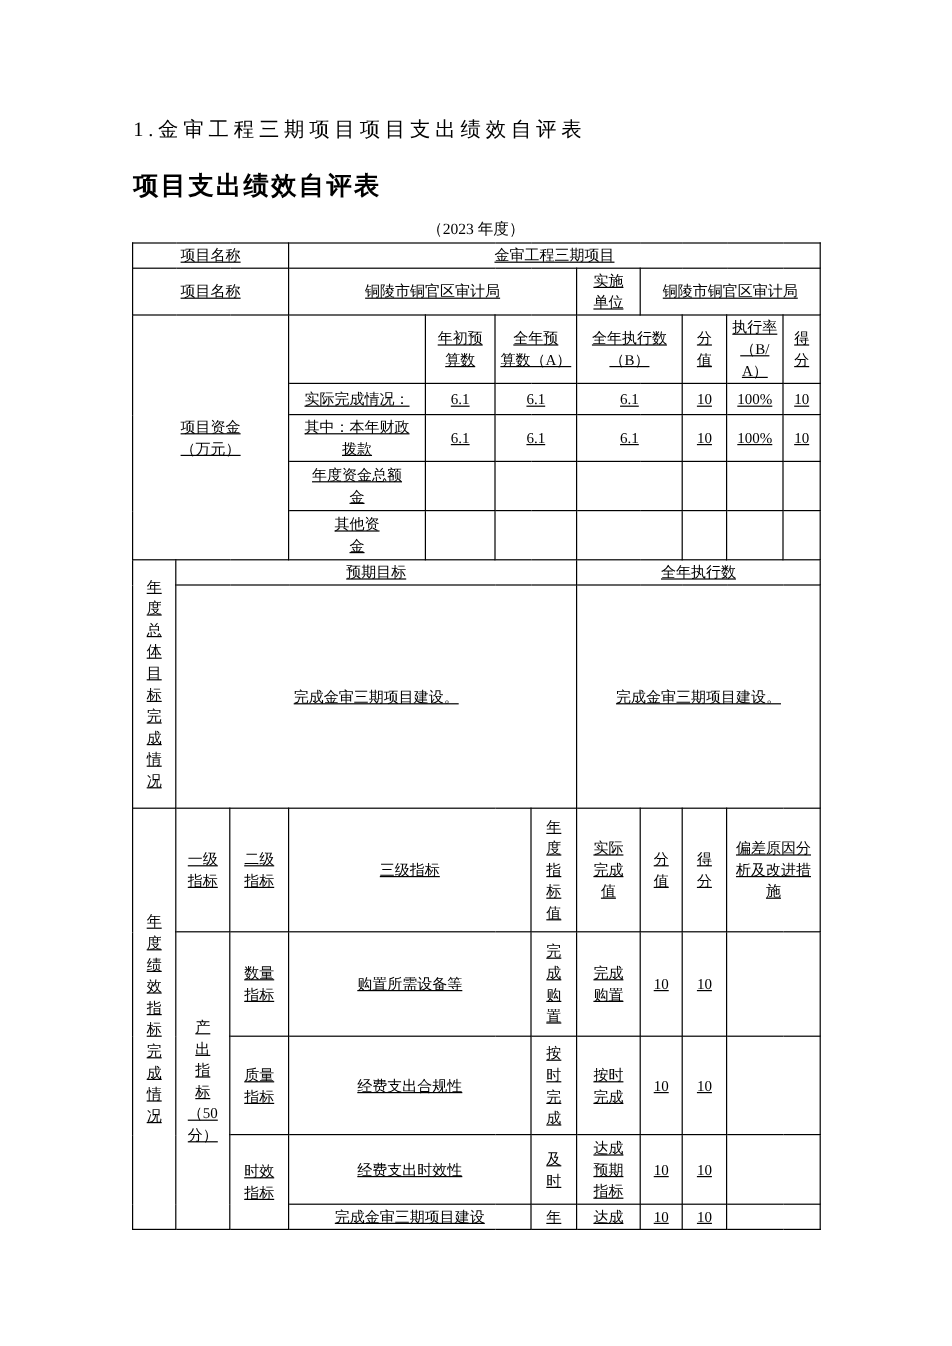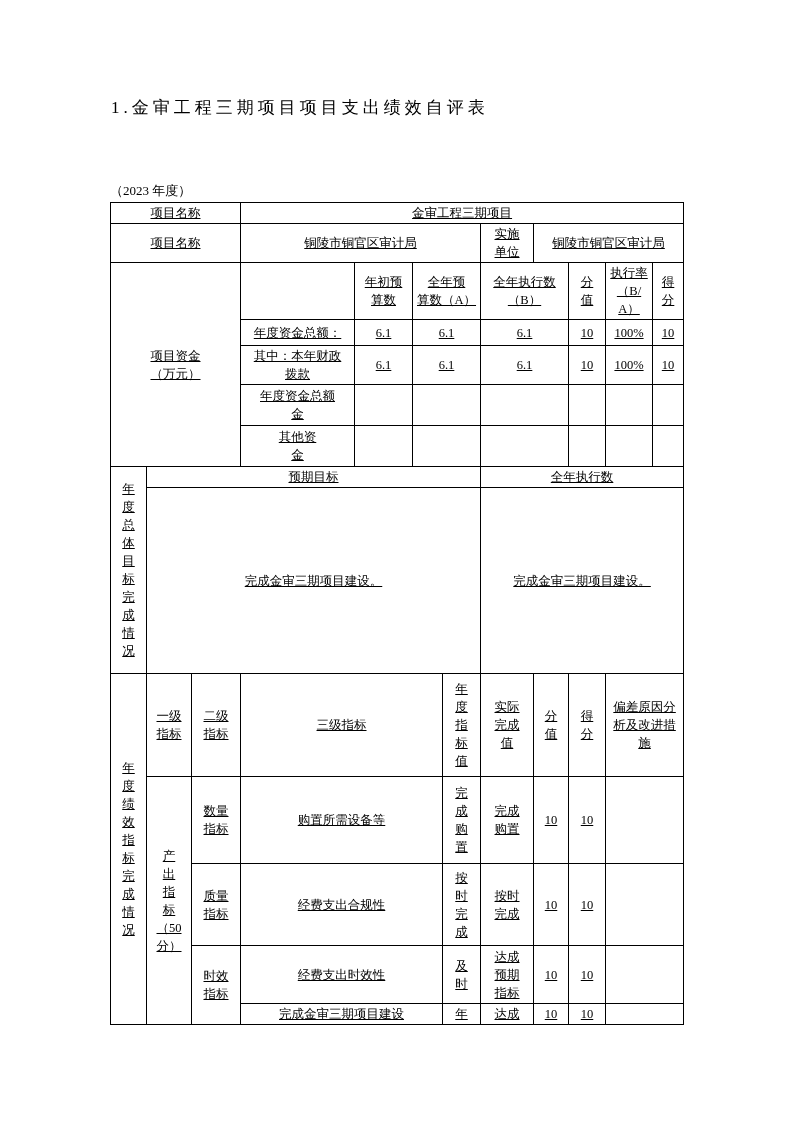--- a/index.html
+++ b/index.html
@@ -16,21 +16,21 @@
     font-size:17px; letter-spacing:4px; white-space:nowrap;
   }
   .table-title {
     position:absolute; left:111px; top:141px;
     font-size:21px; font-weight:bold; letter-spacing:2px;
     font-family:"Liberation Sans","DejaVu Sans",sans-serif;
     white-space:nowrap;
   }
   .period {
     position:absolute; left:110px; top:182px; width:573px;
-    font-size:13px;
+    text-align:center; font-size:13px;
   }
   table.eval {
     position:absolute; left:110px; top:202px;
     width:573px;
     border-collapse:collapse; table-layout:fixed;text-decoration:underline;
   }
   table.eval td {
     border:1px solid #000;
     font-size:12.5px;
     line-height:18px;
@@ -46,20 +46,21 @@
   td.vtext { line-height:19px; }
   td.vside { line-height:20px; }
   td.goal-side { vertical-align:top; line-height:20px; padding-top:2px; }
 </style>
 </head>
 <body>
 
 <div class="page">
 
   <div class="doc-title">1.金审工程三期项目项目支出绩效自评表</div>
+  <div class="table-title">项目支出绩效自评表</div>
   <div class="period">（2023 年度）</div>
 
   <table class="eval">
     <colgroup>
       <col style="width:36px">
         <col style="width:45px">
         <col style="width:49px">
       <col style="width:114px">
         <col style="width:58px">
         <col style="width:30px">
@@ -97,21 +98,21 @@
 （B）</td>
       <td>分
 值</td>
       <td>执行率
 （B/A）</td>
       <td>得
 分</td>
     </tr>
 
     <tr style="height:26px">
-      <td>年度资金总额：</td>
+      <td>实际完成情况：</td>
       <td>6.1</td>
       <td colspan="2">6.1</td>
       <td colspan="2">6.1</td>
       <td>10</td>
       <td>100%</td>
       <td>10</td>
     </tr>
 
     <tr style="height:37px">
       <td class="left">其中：本年财政

